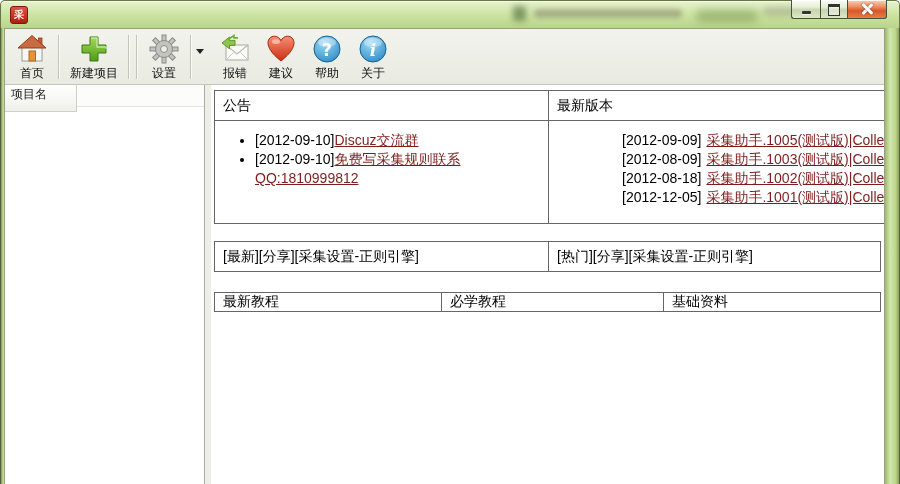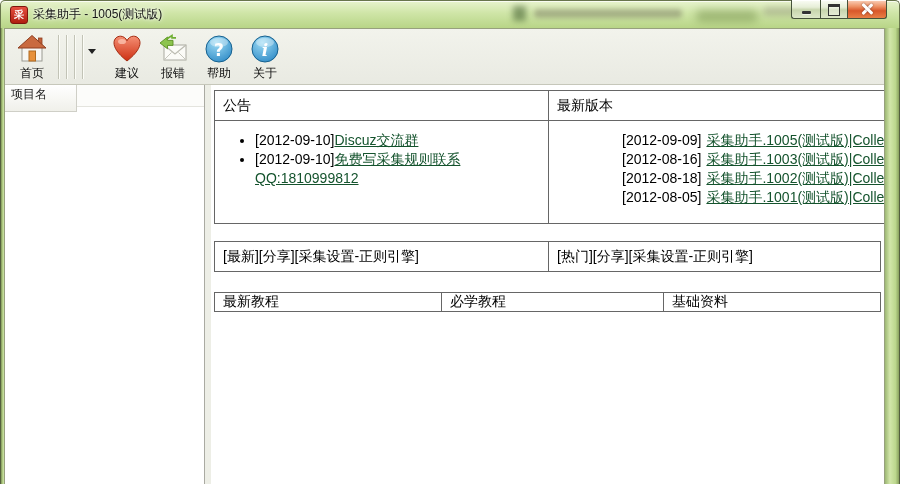--- a/index.html
+++ b/index.html
@@ -59,21 +59,21 @@
   .col-hdr{width:72px;height:27px;box-sizing:border-box;background:linear-gradient(180deg,#ffffff,#f0f0ea);
     border-right:1px solid #cfcfc7;border-bottom:1px solid #cfcfc7;font-size:12px;color:#222;
     line-height:19px;padding-left:6px;cursor:pointer;}
   .list-body{flex:1;}
   .splitter{width:6px;flex:0 0 auto;background:#edeee6;cursor:col-resize;}
   .main{flex:1;background:#fff;overflow:hidden;padding:5px 0 0 3px;box-sizing:border-box;}
   
   table{border-collapse:collapse;table-layout:fixed;}
   th,td{border:1px solid #666;font-weight:normal;text-align:left;font-size:14px;color:#000;box-sizing:border-box;}
   th{padding:0 8px;vertical-align:middle;}
-  a{color:#14532d;cursor:pointer;}
+  a{color:#7f1d1d;cursor:pointer;}
   ul{margin:0;padding:0 0 0 40px;}
   li{line-height:19px;margin:0;}
   .t1{width:795px;}
   .t1 th{height:30px;}
   .t1 td{height:103px;vertical-align:top;padding:0 4px 0 0;}
   .t1 ul{margin-top:10px;}
   .versions li{white-space:nowrap;overflow:hidden;margin-left:33px;}
   .versions .date{margin-right:5px;}
   .t2{width:667px;margin-top:17px;}
   .t2 td{height:30px;padding:0 8px;vertical-align:middle;}
@@ -82,21 +82,20 @@
   .t3 td{height:55px;vertical-align:middle;padding:0;}
   .t3 ul{padding-left:38px;}
 </style>
 </head>
 <body>
 
 <div class="win">
 
   <div class="titlebar">
     <div class="app-icon">采</div>
-    <span class="title-text">采集助手 - 1005(测试版)</span>
     <div class="blur-art art1"></div>
     <div class="blur-art art2"></div>
     <div class="blur-art art3"></div>
     <div class="blur-art art4"></div>
   </div>
   <div class="caption">
     <div class="cap min">
         <div class="g-min"></div>
       </div>
     <div class="cap max">
@@ -118,54 +117,86 @@
         <svg class="ticon" viewBox="0 0 32 32">
           <rect x="22.5" y="5" width="3.5" height="7" fill="#c1603a" stroke="#8e3f20" stroke-width="0.8"></rect>
           <rect x="6" y="14" width="20" height="14" fill="#f7f7f4" stroke="#9a9a92"></rect>
           <polygon points="16,2.5 30,15 2,15" fill="#c96a40" stroke="#8e3f20" stroke-width="1"></polygon>
           <rect x="13" y="18" width="6.5" height="10" fill="#e8913c" stroke="#b06a20"></rect>
         </svg>
         <span class="tlabel">首页</span>
       </div>
       <div class="tb-sep"></div>
 
-      <div class="tb-sep"></div>
-
-      <div class="tb-sep"></div>
-
+      <div class="tb-item">
+        <svg class="ticon" viewBox="0 0 32 32">
+          <defs>
+              <linearGradient id="gG" x1="0" y1="0" x2="0" y2="1">
+            <stop offset="0" stop-color="#a5d95c"></stop>
+                <stop offset="1" stop-color="#4f9c17"></stop>
+              </linearGradient>
+            </defs>
+          <path d="M12 4 h8 v8 h8 v8 h-8 v8 h-8 v-8 h-8 v-8 h8 z" fill="url(#gG)" stroke="#3c7a11" stroke-width="1"></path>
+          <path d="M13 5 h6 v9 h9 v2" fill="none" stroke="#d6efb0" stroke-width="1.4" opacity=".8"></path>
+        </svg>
+        <span class="tlabel">新建项目</span>
+      </div>
+      <div class="tb-sep"></div>
+
+      <div class="tb-sep"></div>
+
+      <div class="tb-item">
+        <svg class="ticon" viewBox="0 0 32 32">
+          <g fill="#c3c3bf" stroke="#8d8d87" stroke-width="1">
+            <g>
+              <rect x="14" y="2" width="4" height="7"></rect>
+              <rect x="14" y="23" width="4" height="7"></rect>
+              <rect x="2" y="14" width="7" height="4"></rect>
+              <rect x="23" y="14" width="7" height="4"></rect>
+              <rect x="14" y="2" width="4" height="7" transform="rotate(45 16 16)"></rect>
+              <rect x="14" y="23" width="4" height="7" transform="rotate(45 16 16)"></rect>
+              <rect x="2" y="14" width="7" height="4" transform="rotate(45 16 16)"></rect>
+              <rect x="23" y="14" width="7" height="4" transform="rotate(45 16 16)"></rect>
+            </g>
+            <circle cx="16" cy="16" r="8.5"></circle>
+            <circle cx="16" cy="16" r="3.5" fill="#eceee4"></circle>
+          </g>
+        </svg>
+        <span class="tlabel">设置</span>
+      </div>
       <div class="tb-sep"></div>
 
       <div class="dd-wrap">
         <div class="dd-tri"></div>
+      </div>
+
+      <div class="tb-item">
+        <svg class="ticon" viewBox="0 0 32 32">
+          <rect x="7" y="12" width="22" height="15" fill="#fbfbf7" stroke="#a9a9a0"></rect>
+          <polyline points="7,12 18,21 29,12" fill="none" stroke="#bcbcb2" stroke-width="1.2"></polyline>
+          <polyline points="7,27 14.5,19.5" fill="none" stroke="#c6c6bc" stroke-width="1"></polyline>
+          <polyline points="29,27 21.5,19.5" fill="none" stroke="#c6c6bc" stroke-width="1"></polyline>
+          <path d="M3 10 l7.5 -6 v3.4 h5.5 v5 h-5.5 v3.4 z" fill="#8cc44e" stroke="#5a8f23" stroke-width=".9"></path>
+          <path d="M9 6.5 l6 -4 v2.4 h4" fill="none" stroke="#6faf33" stroke-width="1.6"></path>
+        </svg>
+        <span class="tlabel">报错</span>
       </div>
 
       <div class="tb-item">
         <svg class="ticon" viewBox="0 0 32 32">
           <defs>
               <linearGradient id="gH" x1="0" y1="0" x2="0" y2="1">
             <stop offset="0" stop-color="#f58f74"></stop>
                 <stop offset="1" stop-color="#cd2f12"></stop>
               </linearGradient>
             </defs>
           <path d="M16 28 C6.5 20.5 3 14.5 3 9.8 C3 5.8 6 3.2 9.5 3.2 C12.4 3.2 15 5.2 16 7.8 C17 5.2 19.6 3.2 22.5 3.2 C26 3.2 29 5.8 29 9.8 C29 14.5 25.5 20.5 16 28 Z" fill="url(#gH)" stroke="#a42a10" stroke-width="1"></path>
           <ellipse cx="11" cy="8.5" rx="4" ry="2.6" fill="#ffd2c2" opacity=".65"></ellipse>
         </svg>
         <span class="tlabel">建议</span>
-      </div>
-
-      <div class="tb-item">
-        <svg class="ticon" viewBox="0 0 32 32">
-          <rect x="7" y="12" width="22" height="15" fill="#fbfbf7" stroke="#a9a9a0"></rect>
-          <polyline points="7,12 18,21 29,12" fill="none" stroke="#bcbcb2" stroke-width="1.2"></polyline>
-          <polyline points="7,27 14.5,19.5" fill="none" stroke="#c6c6bc" stroke-width="1"></polyline>
-          <polyline points="29,27 21.5,19.5" fill="none" stroke="#c6c6bc" stroke-width="1"></polyline>
-          <path d="M3 10 l7.5 -6 v3.4 h5.5 v5 h-5.5 v3.4 z" fill="#8cc44e" stroke="#5a8f23" stroke-width=".9"></path>
-          <path d="M9 6.5 l6 -4 v2.4 h4" fill="none" stroke="#6faf33" stroke-width="1.6"></path>
-        </svg>
-        <span class="tlabel">报错</span>
       </div>
 
       <div class="tb-item">
         <svg class="ticon" viewBox="0 0 32 32">
           <defs>
               <radialGradient id="gQ" cx=".4" cy=".25" r=".95">
             <stop offset="0" stop-color="#9edcf5"></stop>
                 <stop offset="1" stop-color="#1f7fc0"></stop>
               </radialGradient>
             </defs>
@@ -213,23 +244,23 @@
           <tr>
             <td>
               <ul>
                 <li><span class="date">[2012-09-10]</span><a href="#">Discuz交流群</a></li>
                 <li><span class="date">[2012-09-10]</span><a href="#">免费写采集规则联系QQ:1810999812</a></li>
               </ul>
             </td>
             <td>
               <ul class="versions">
                 <li><span class="date">[2012-09-09]</span><a href="#">采集助手.1005(测试版)|Colle</a></li>
-                <li><span class="date">[2012-08-16]</span><a href="#">采集助手.1003(测试版)|Colle</a></li>
+                <li><span class="date">[2012-08-09]</span><a href="#">采集助手.1003(测试版)|Colle</a></li>
                 <li><span class="date">[2012-08-18]</span><a href="#">采集助手.1002(测试版)|Colle</a></li>
-                <li><span class="date">[2012-08-05]</span><a href="#">采集助手.1001(测试版)|Colle</a></li>
+                <li><span class="date">[2012-12-05]</span><a href="#">采集助手.1001(测试版)|Colle</a></li>
               </ul>
             </td>
           </tr>
         </tbody>
           </table>
 
         <table class="t2">
           <colgroup>
               <col style="width:334px">
               <col>

